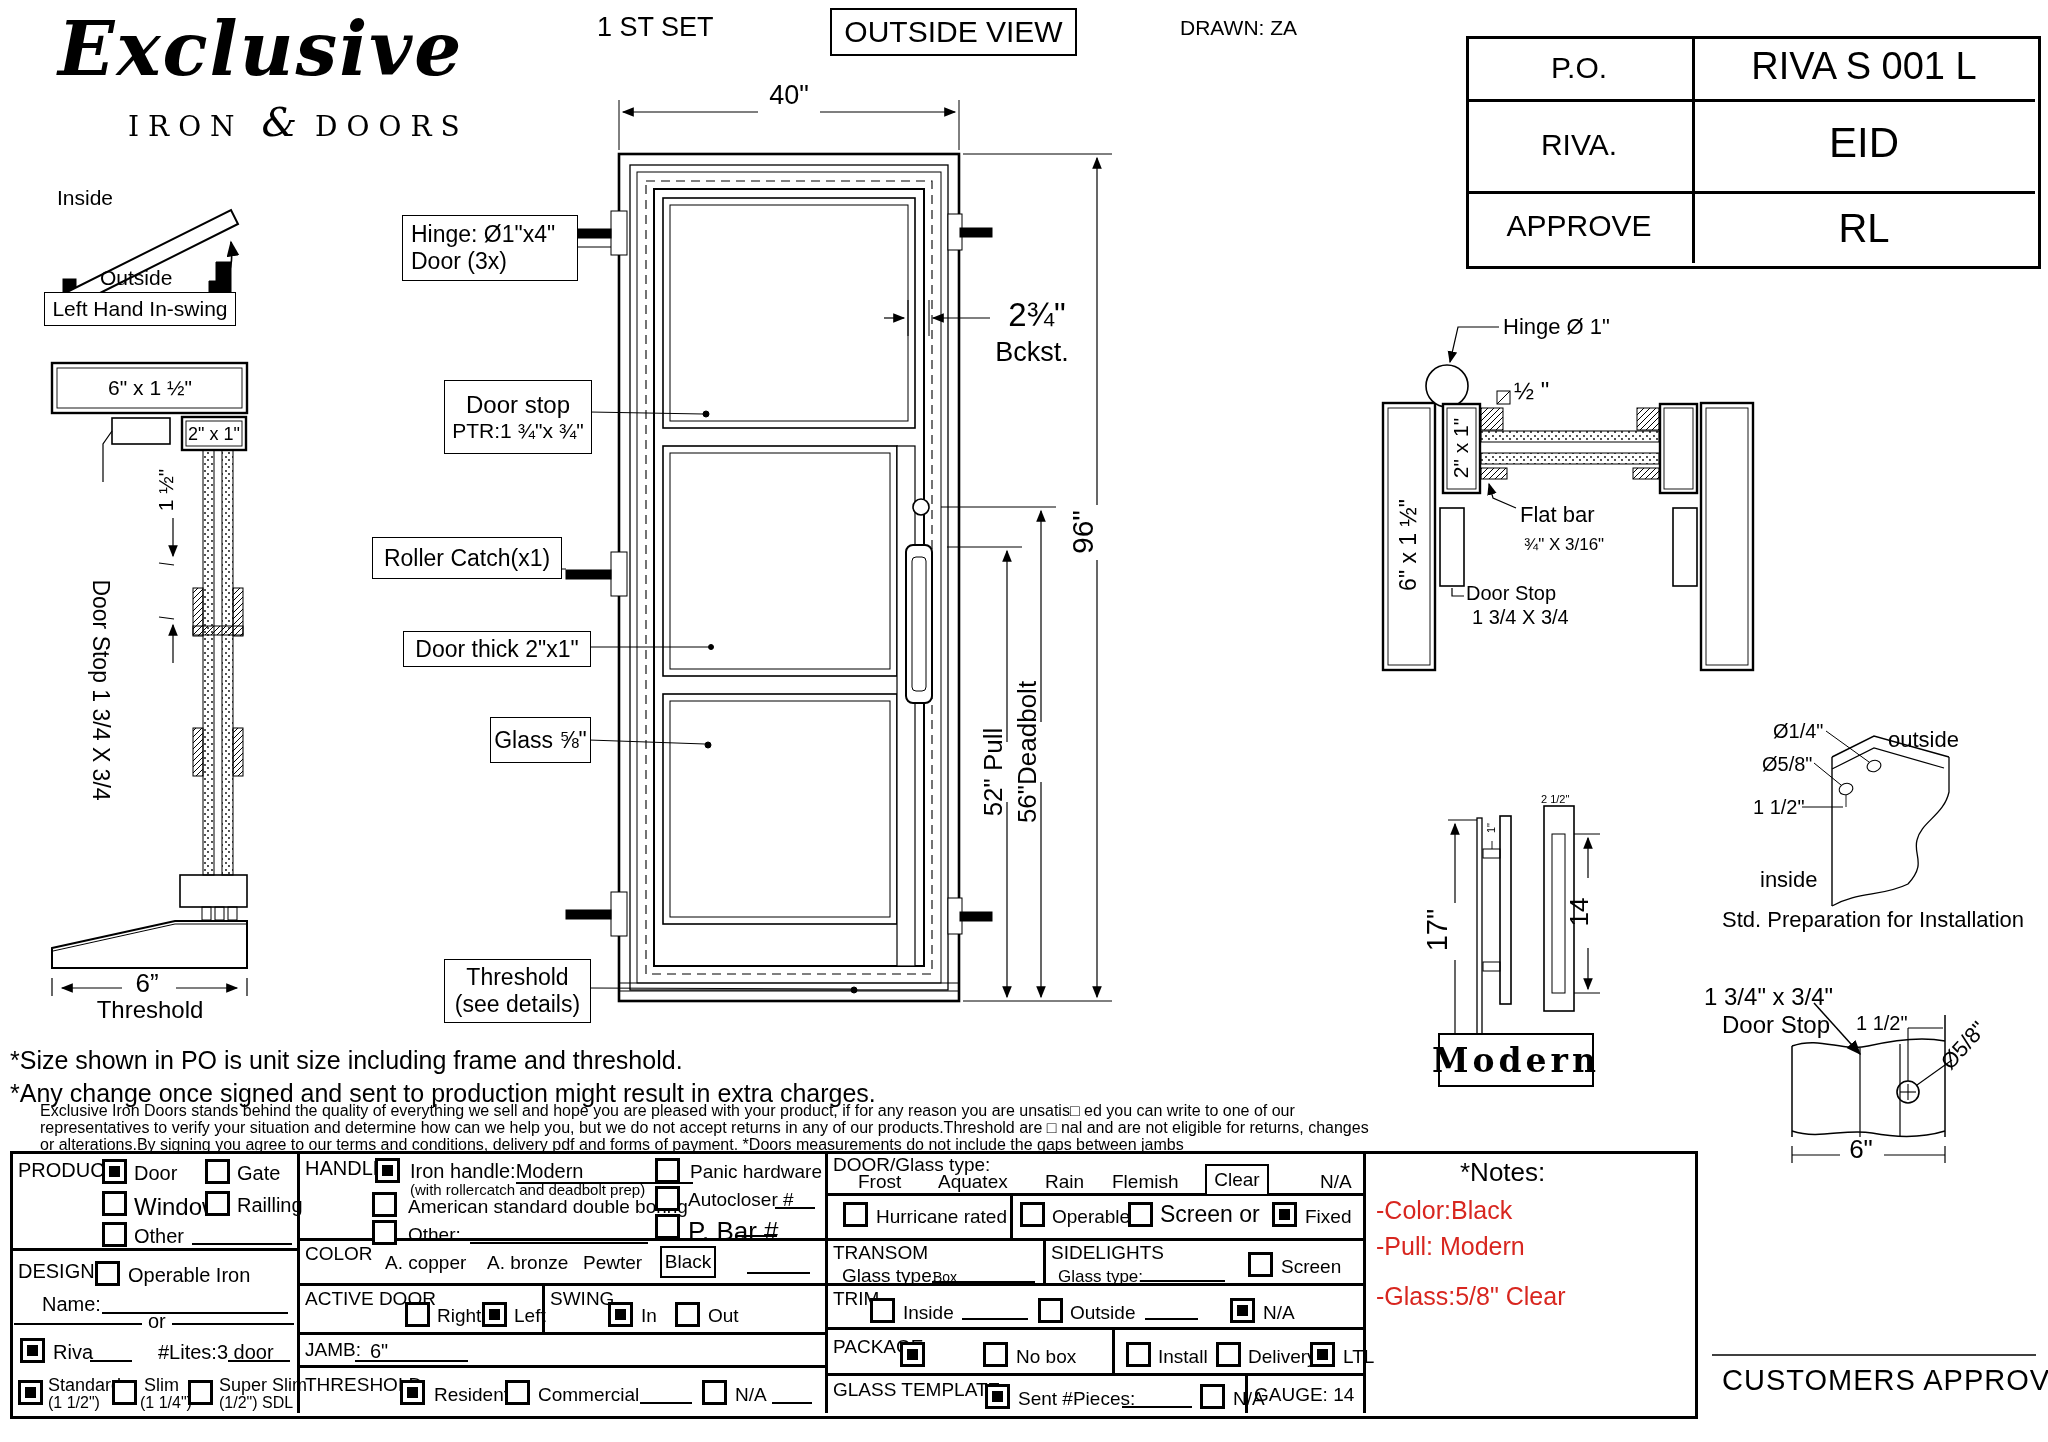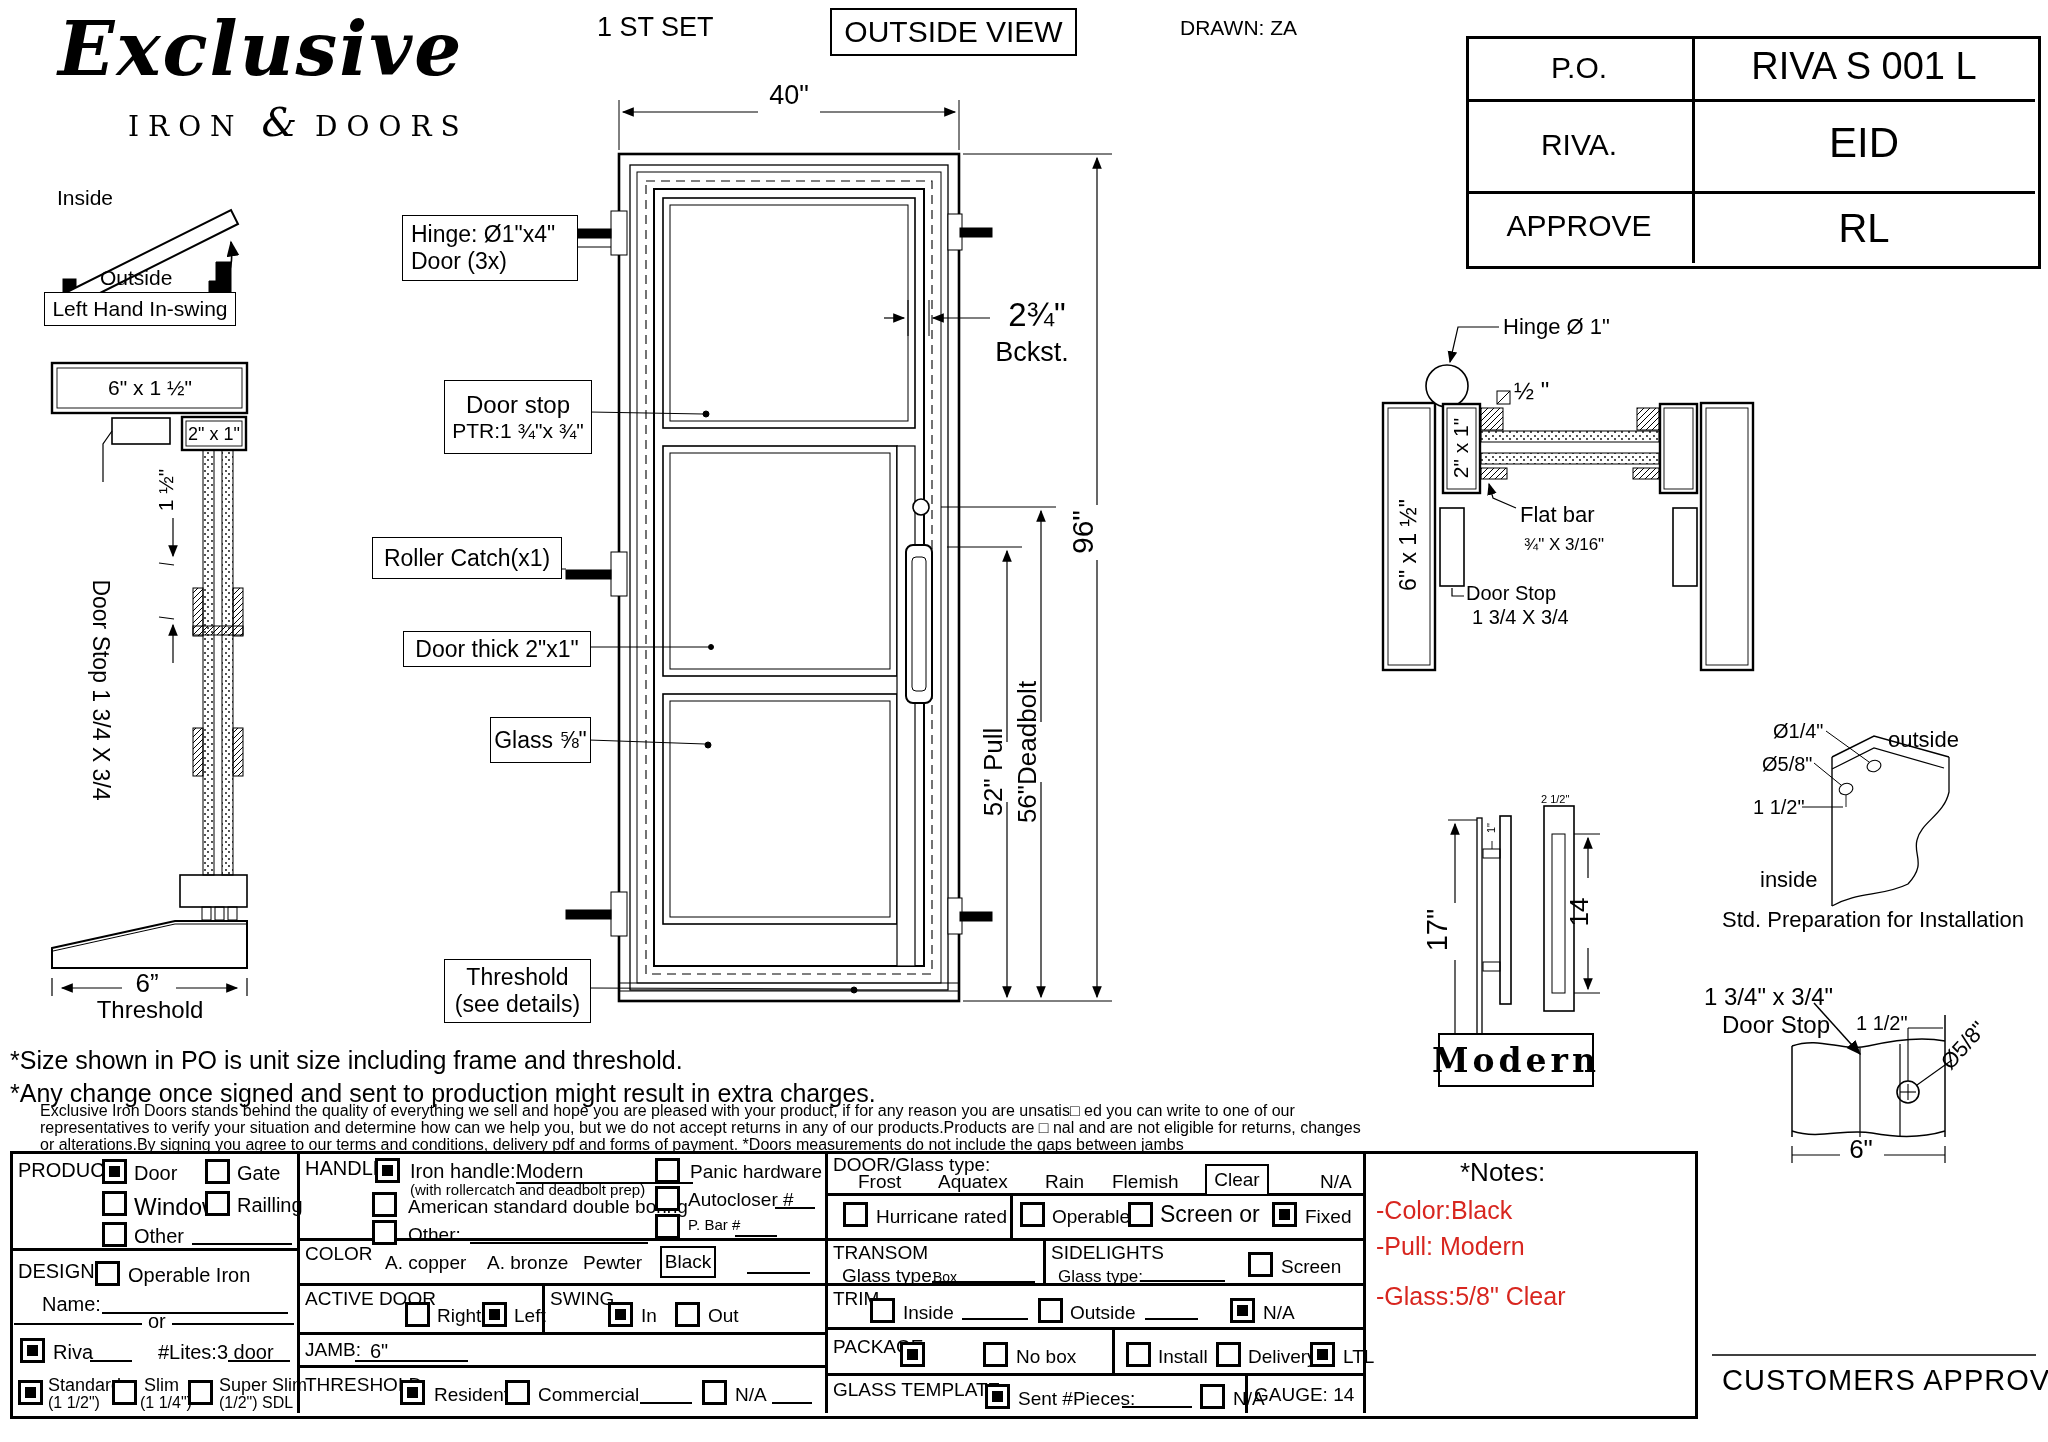--- a/index.html
+++ b/index.html
@@ -315,21 +315,21 @@
 
 <div class="t" style="left:1704px;top:984px;font-size:24px">1 3/4" x 3/4"</div>
 <div class="t" style="left:1722px;top:1012px;font-size:24px">Door Stop</div>
 <div class="t" style="left:1856px;top:1012px;font-size:20px">1 1/2"</div>
 <div class="t r45" style="left:1964px;top:1046px;font-size:22px">Ø5/8"</div>
 <div class="t c" style="left:1861px;top:1150px;font-size:26px">6"</div>
 
 <div class="t" style="left:10px;top:1046px;font-size:25px">*Size shown in PO is unit size including frame and threshold.</div>
 <div class="t" style="left:10px;top:1079px;font-size:25px">*Any change once signed and sent to production might result in extra charges.</div>
 <div class="t" style="left:40px;top:1102px;font-size:16px">Exclusive Iron Doors stands behind the quality of everything we sell and hope you are pleased with your product, if for any reason you are unsatis□ ed you can write to one of our</div>
-<div class="t" style="left:40px;top:1119px;font-size:16px">representatives to verify your situation and determine how can we help you, but we do not accept returns in any of our products.Products are □ nal and are not eligible for returns, changes</div>
+<div class="t" style="left:40px;top:1119px;font-size:16px">representatives to verify your situation and determine how can we help you, but we do not accept returns in any of our products.Threshold are □ nal and are not eligible for returns, changes</div>
 <div class="t" style="left:40px;top:1136px;font-size:16px">or alterations.By signing you agree to our terms and conditions, delivery pdf and forms of payment. *Doors measurements do not include the gaps between jambs</div>
 
 <div class="box" style="left:10px;top:1151px;width:1682px;height:262px;border-width:3px;background:transparent"></div>
 <div class="vl" style="left:297px;top:1151px;height:262px"></div>
 <div class="vl" style="left:825px;top:1151px;height:262px"></div>
 <div class="vl" style="left:1363px;top:1151px;height:262px;width:3px"></div>
 <div class="hl" style="left:10px;top:1248px;width:287px"></div>
 <div class="hl" style="left:297px;top:1238px;width:528px"></div>
 <div class="hl" style="left:297px;top:1283px;width:528px"></div>
 <div class="hl" style="left:297px;top:1332px;width:528px"></div>
@@ -399,21 +399,21 @@
 <div class="t" style="left:408px;top:1196px;font-size:19px">American standard double boring</div>
 <span class="cb" style="left:372px;top:1220px"></span>
 <div class="t" style="left:408px;top:1224px;font-size:19px">Other:</div>
 <div class="ul" style="left:470px;top:1242px;width:178px"></div>
 <span class="cb" style="left:655px;top:1158px"></span>
 <div class="t" style="left:690px;top:1161px;font-size:19px">Panic hardware</div>
 <span class="cb" style="left:655px;top:1186px"></span>
 <div class="t" style="left:688px;top:1189px;font-size:19px">Autocloser #</div>
 <div class="ul" style="left:775px;top:1207px;width:40px"></div>
 <span class="cb" style="left:655px;top:1214px"></span>
-<div class="t" style="left:688px;top:1217px;font-size:15px">P. Bar #</div>
+<div class="t" style="left:688px;top:1217px;font-size:26px">P. Bar #</div>
 <div class="ul" style="left:735px;top:1235px;width:42px"></div>
 
 <div class="t" style="left:305px;top:1243px;font-size:19px">COLOR</div>
 <div class="t" style="left:385px;top:1252px;font-size:19px">A. copper</div>
 <div class="t" style="left:487px;top:1252px;font-size:19px">A. bronze</div>
 <div class="t" style="left:583px;top:1252px;font-size:19px">Pewter</div>
 <div class="sel" style="left:660px;top:1246px;width:52px;height:28px">
   <span style="font-size:19px">Black</span>
 </div>
 <div class="ul" style="left:747px;top:1272px;width:63px"></div>

